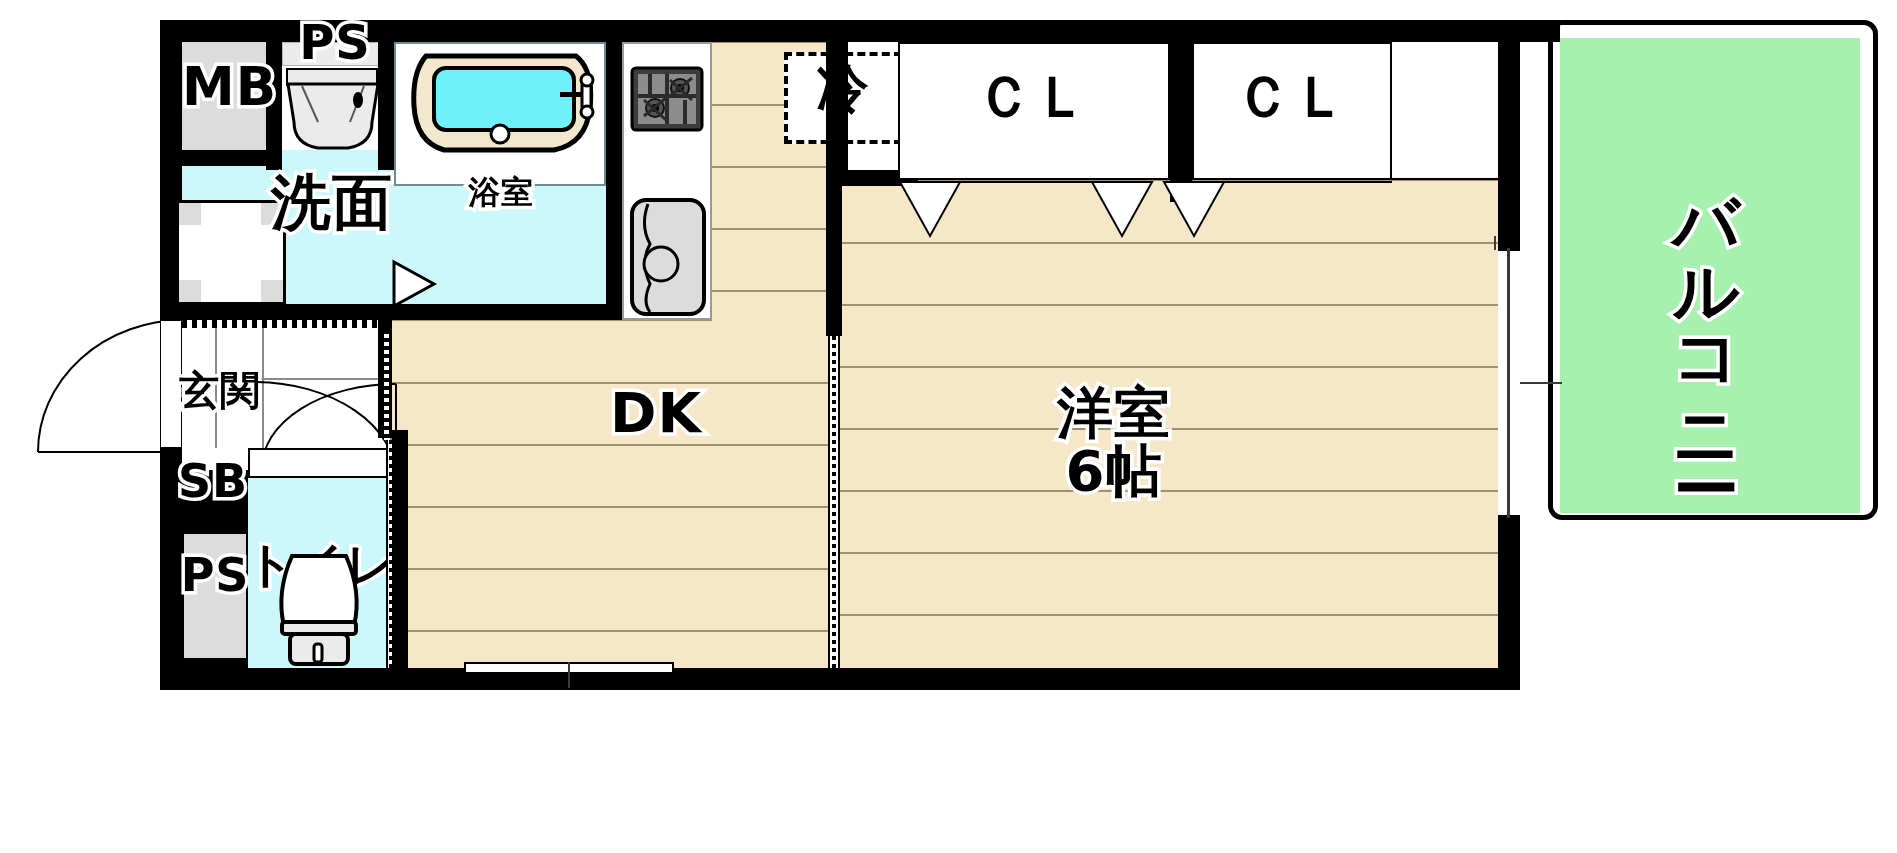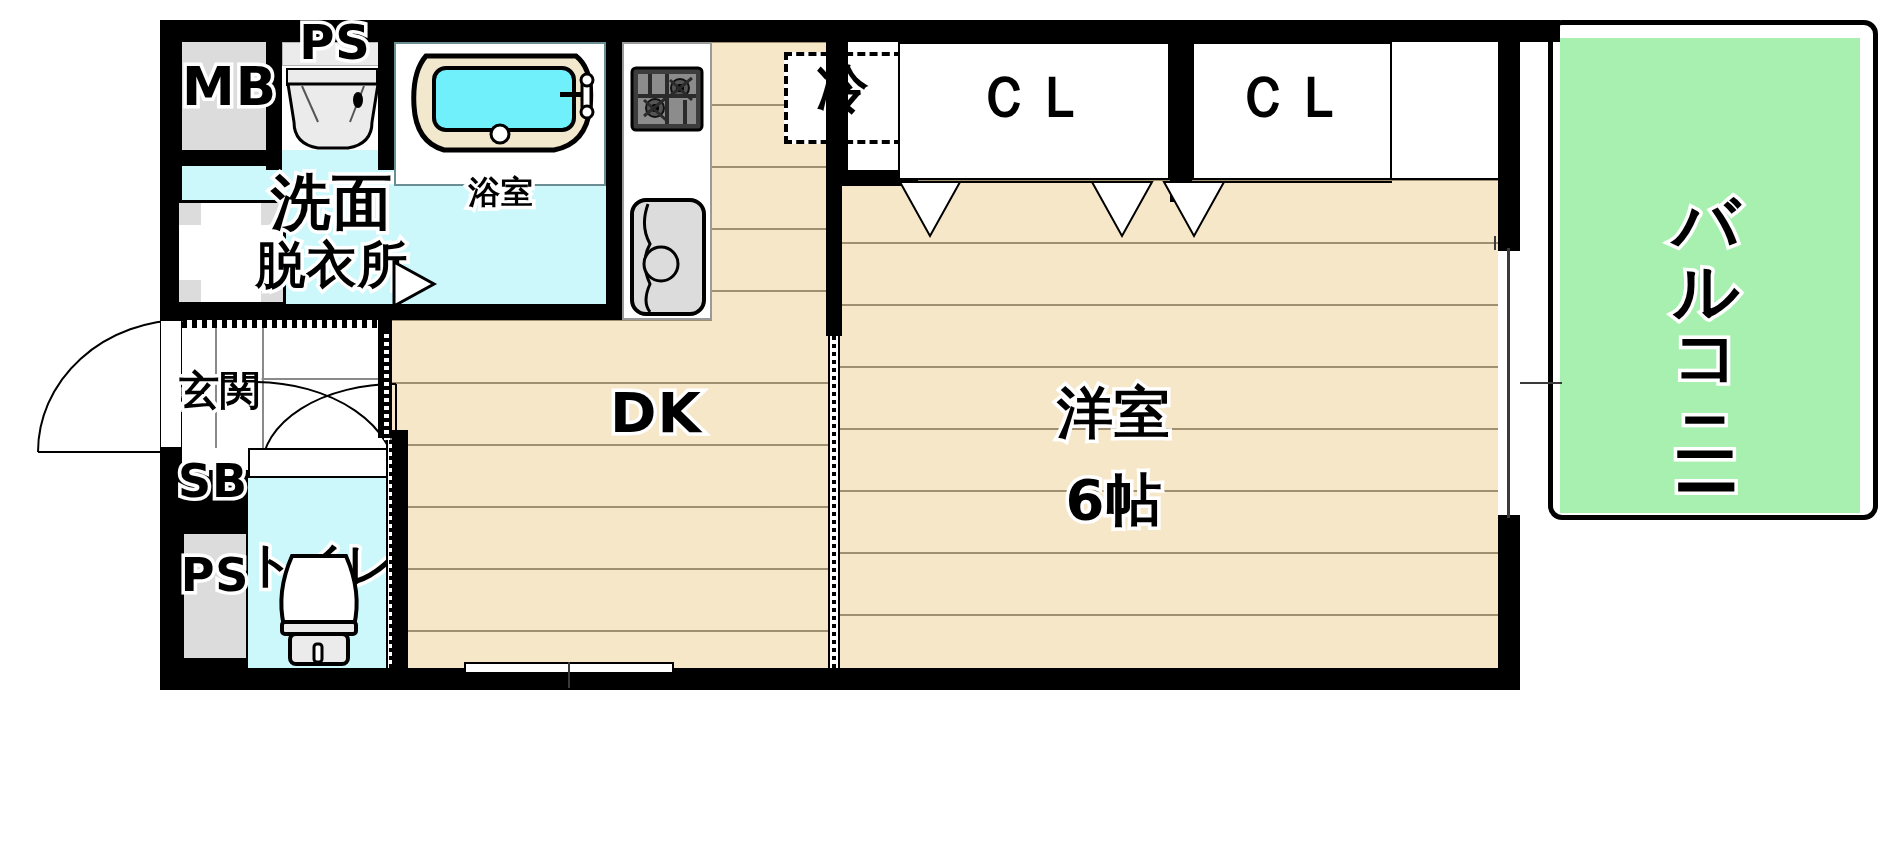--- a/index.html
+++ b/index.html
@@ -92,21 +92,20 @@
     <ellipse cx="74" cy="18" rx="5" ry="8" fill="#000"></ellipse>
   </svg>
 
   <div class="abs white" style="left:176px;top:200px;width:110px;height:105px;border:3px solid #000;"></div>
   <div class="abs grey" style="left:179px;top:203px;width:22px;height:22px;"></div>
   <div class="abs grey" style="left:261px;top:203px;width:22px;height:22px;"></div>
   <div class="abs grey" style="left:179px;top:280px;width:22px;height:22px;"></div>
   <div class="abs grey" style="left:261px;top:280px;width:22px;height:22px;"></div>
 
   <div class="lbl" style="left:266px;top:172px;width:132px;font-size:60px;">洗面</div>
-  <div class="lbl" style="left:242px;top:240px;width:180px;font-size:50px;">脱衣所</div>
 
   <svg style="left:392px;top:258px;width:58px;height:52px;" viewBox="0 0 58 52">
     <path d="M2 4 L42 26 L2 48 Z" fill="#fff" stroke="#000" stroke-width="3"></path>
   </svg>
 
   <div class="abs wall" style="left:378px;top:42px;width:16px;height:128px;"></div>
   <div class="abs white" style="left:394px;top:42px;width:212px;height:144px;border:2px solid #6a8e93;"></div>
   <svg style="left:404px;top:46px;width:196px;height:122px;" viewBox="0 0 196 122">
     <path d="M22 10 Q8 26 10 60 Q12 96 40 104 L150 104 Q182 98 186 62 Q190 24 172 10 Z" fill="#f2e8cd" stroke="#000" stroke-width="5"></path>
     <rect x="30" y="22" width="140" height="62" rx="12" fill="#6ff0fa" stroke="#000" stroke-width="4"></rect>
@@ -160,21 +159,21 @@
     <path d="M4 2 L64 2 L34 56 Z" fill="#fff" stroke="#000" stroke-width="2"></path>
     <path d="M64 2 L250 2" fill="none" stroke="#000" stroke-width="2"></path>
     <path d="M196 2 L256 2 L226 56 Z" fill="#fff" stroke="#000" stroke-width="2"></path>
     <path d="M268 2 L328 2 L298 56 Z" fill="#fff" stroke="#000" stroke-width="2"></path>
     <path d="M328 2 L496 2" fill="none" stroke="#000" stroke-width="2"></path>
   </svg>
 
   <div class="lbl" style="left:556px;top:384px;width:200px;font-size:56px;">DK</div>
 
   <div class="lbl" style="left:1014px;top:384px;width:200px;font-size:56px;">洋室</div>
-  <div class="lbl" style="left:1014px;top:442px;width:200px;font-size:56px;margin-top:29px;">6帖</div>
+  <div class="lbl" style="left:1014px;top:442px;width:200px;font-size:56px;">6帖</div>
 
   <div class="abs wall" style="left:826px;top:186px;width:16px;height:150px;"></div>
   <div class="abs" style="left:828px;top:336px;width:12px;height:332px;background:#fff;
               border-left:2px solid #000;border-right:2px solid #000;"></div>
   <div class="abs" style="left:832px;top:336px;width:4px;height:332px;
               background:repeating-linear-gradient(to bottom,#000 0 4px,#fff 4px 8px);"></div>
 
   <div class="abs white" style="left:1498px;top:248px;width:22px;height:270px;
               border-top:3px solid #000;border-bottom:3px solid #000;"></div>
   <div class="abs hair" style="left:1507px;top:248px;width:3px;height:270px;"></div>

